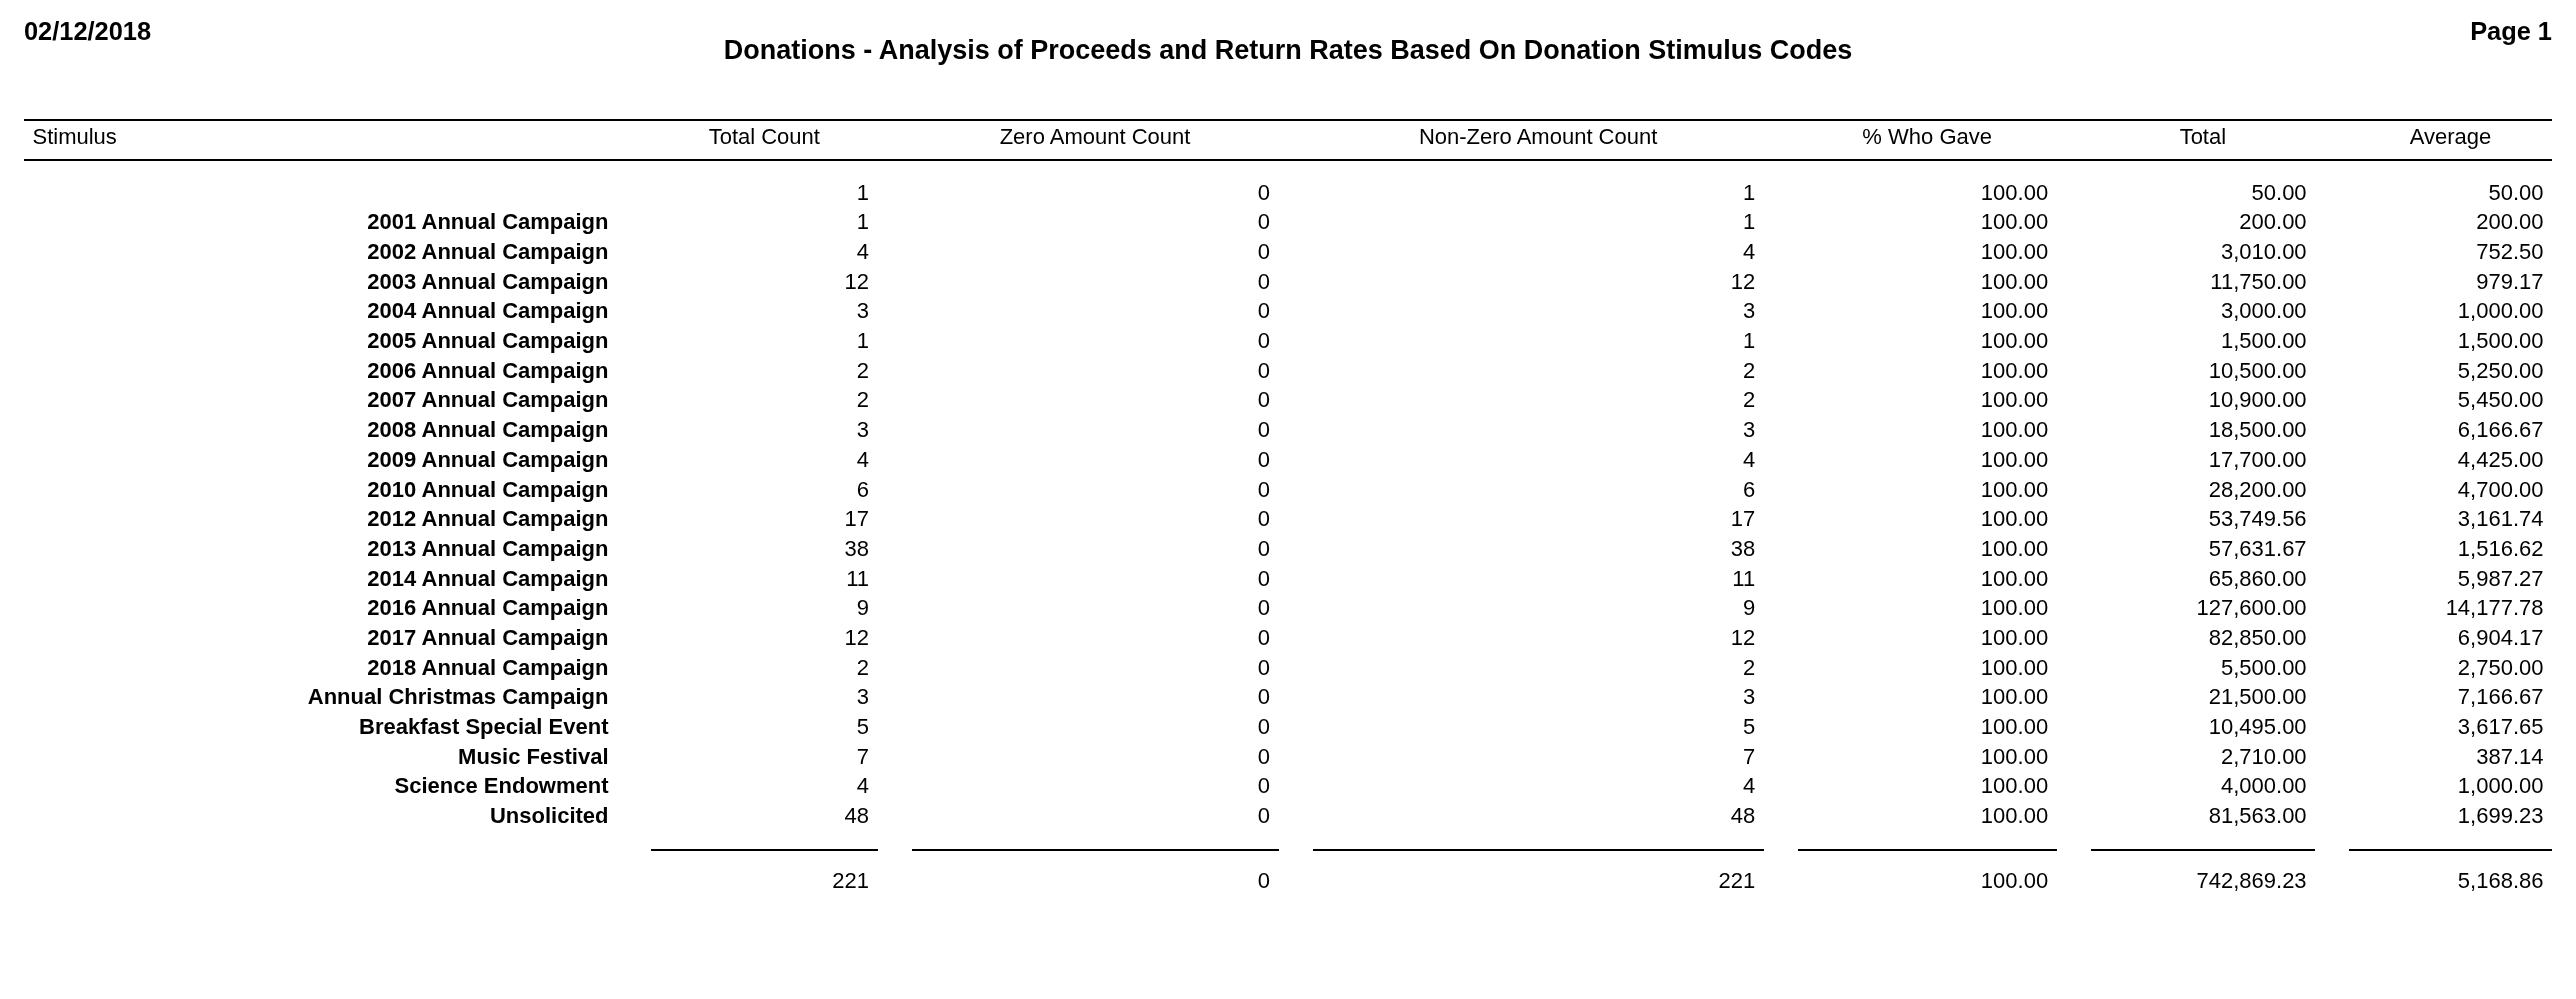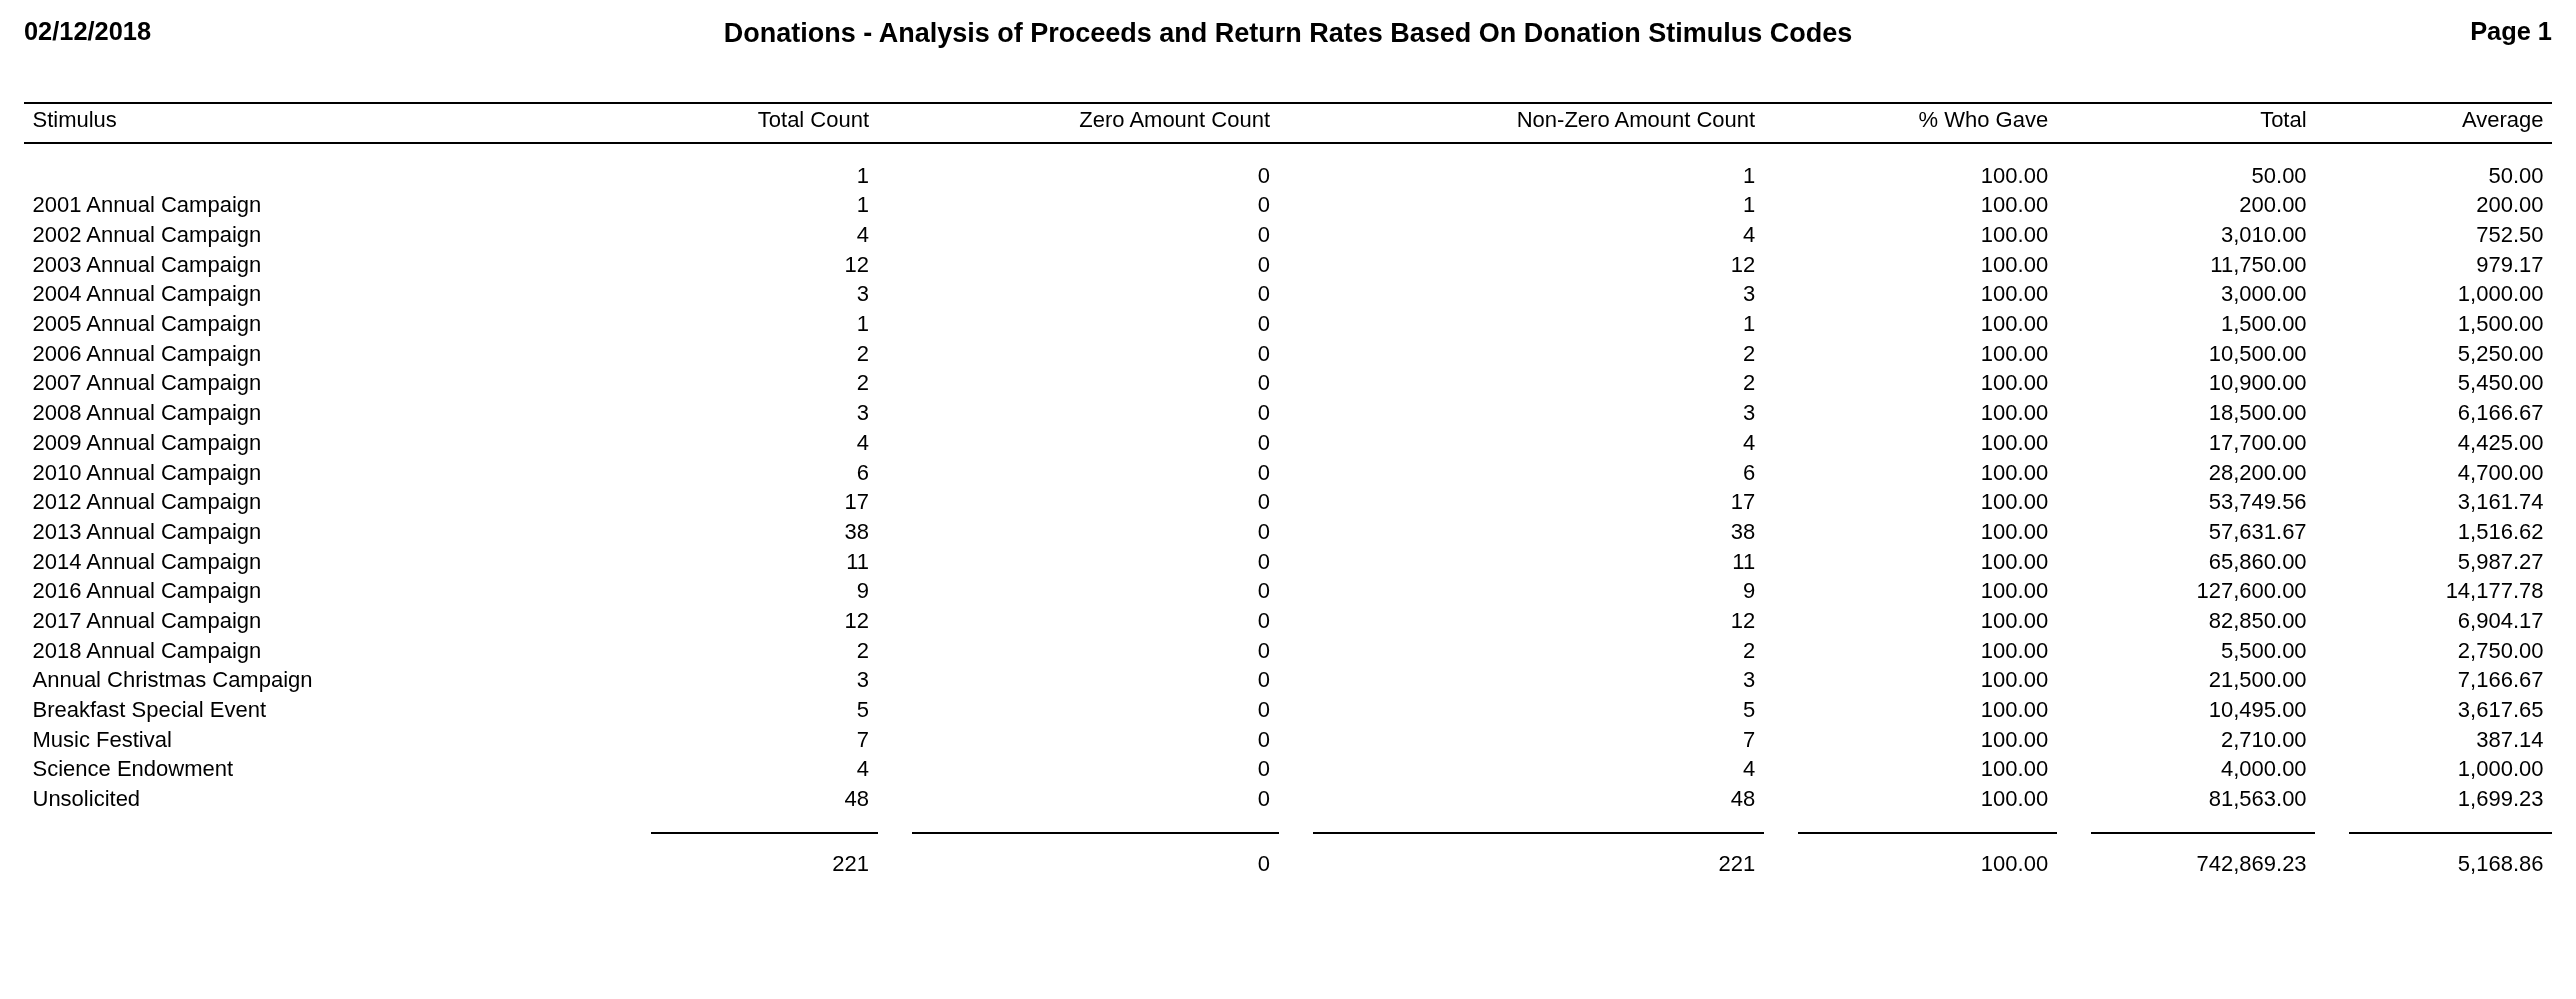--- a/index.html
+++ b/index.html
@@ -17,20 +17,21 @@
     align-items: flex-start;
   }
   .date {
     font-weight: 700;
     font-size: 25.4px;
     flex: 0 0 254px;
   }
   .title-block {
     flex: 1;
     text-align: center;
+    margin-top: 17px;
   }
   .title {
     font-weight: 700;
     font-size: 27px;
     line-height: 1.25;
   }
   .subtitle {
     font-weight: 700;
     font-size: 27px;
     margin-top: 5.1px;
@@ -48,27 +49,27 @@
     font-size: 22px;
   }
   th {
     font-weight: 400;
     padding: 3.4px 8.5px 8.5px 8.5px;
     border-top: 2.5px double #000;
     border-bottom: 2.5px double #000;
     vertical-align: bottom;
   }
   th.col-stim { text-align: left; width: 593px; }
-  th.num { text-align: right; }
+  th.num { text-align: center; }
   td {
     padding: 0 8.5px;
     line-height: 1.35;
     vertical-align: top;
   }
-  td.stim { text-align: left; }
+  td.stim { text-align: right; font-weight: bold; }
   td.num { text-align: right; }
   tbody tr.first-row td { padding-top: 17px; }
   tbody tr.last-row td.num {
     border-bottom: 2.5px double #000;
     padding-bottom: 18px;
   }
   tfoot td {
     padding-top: 15.3px;
     font-size: 22px;
   }

